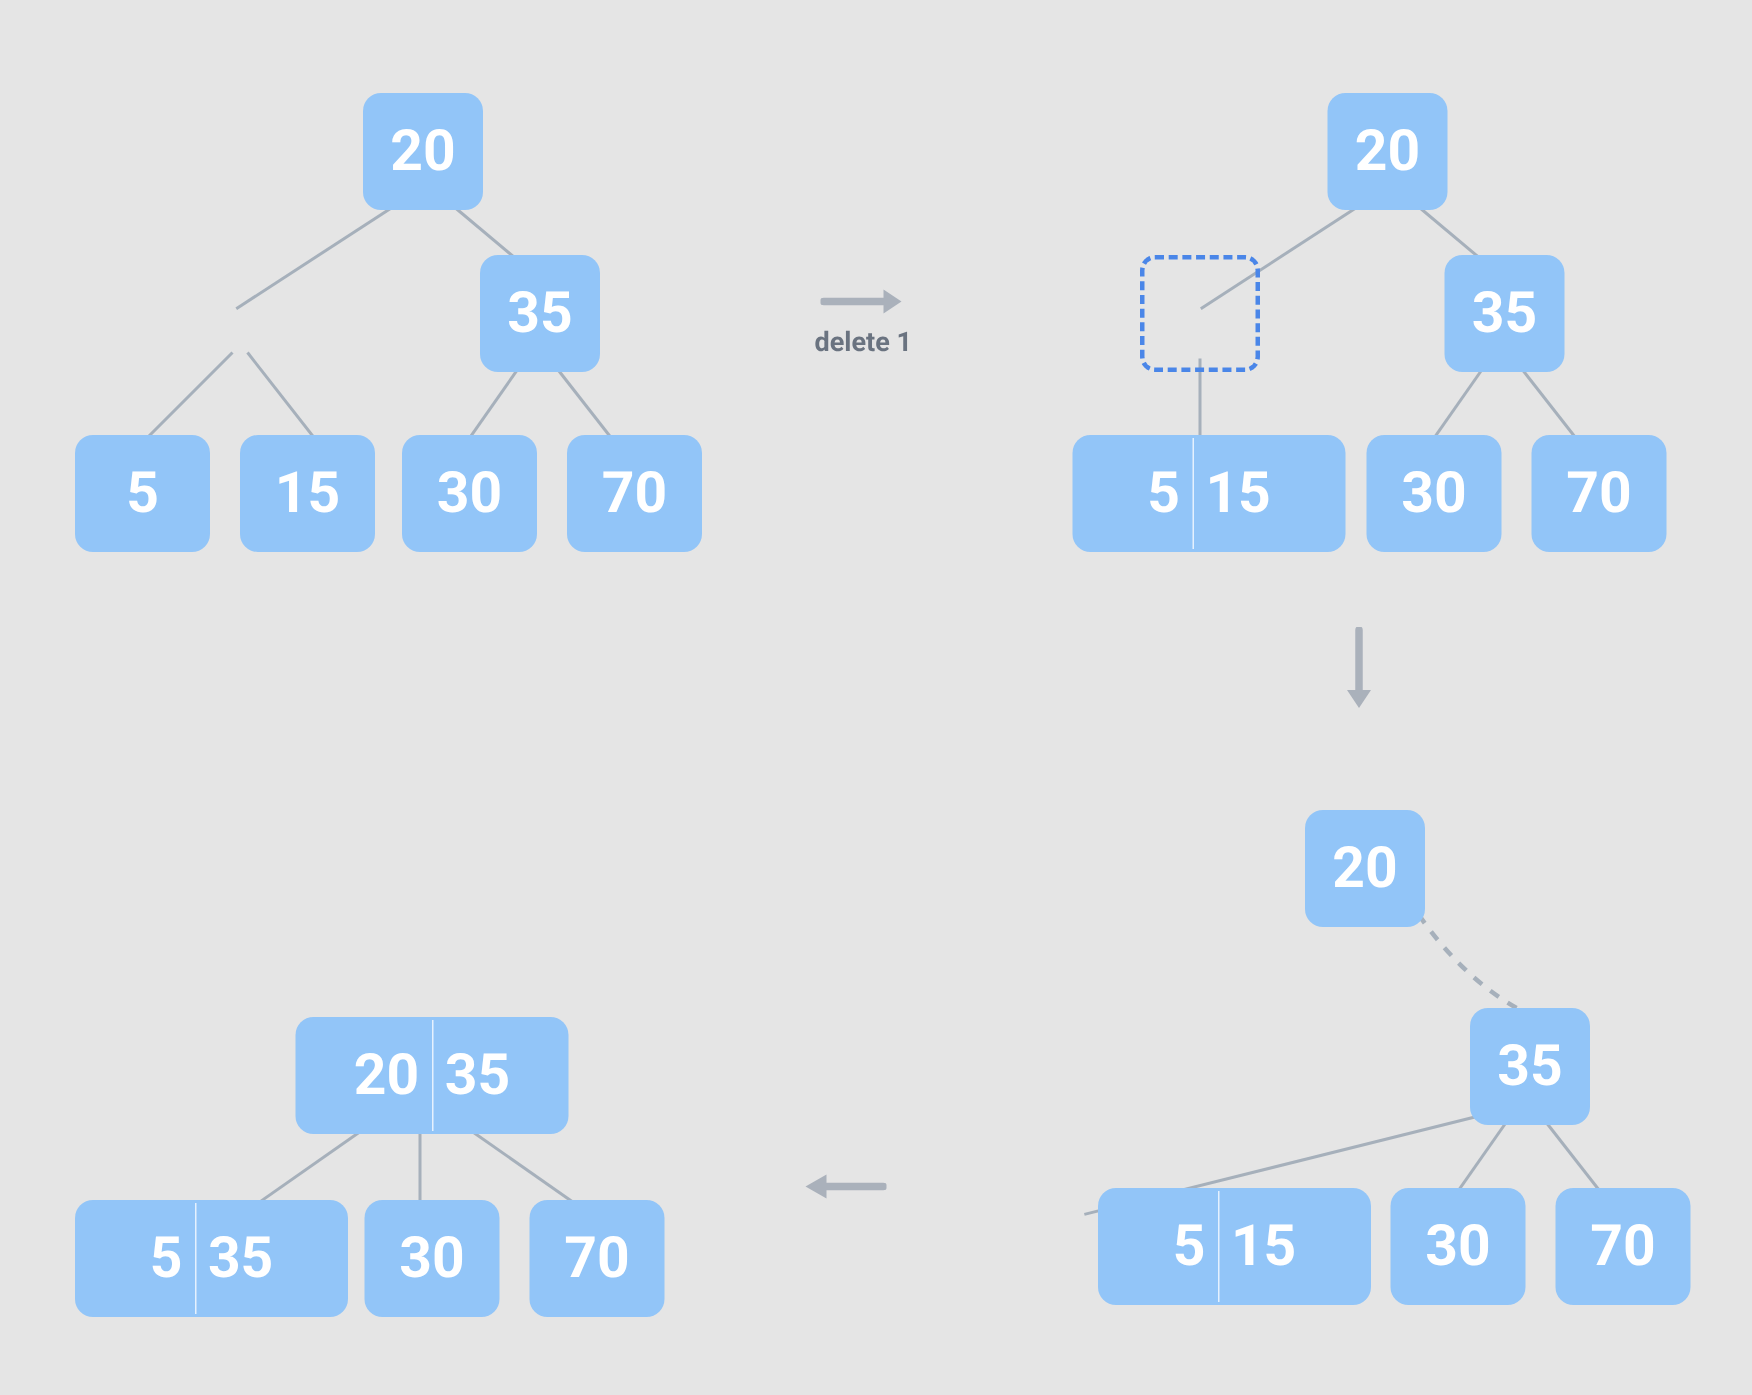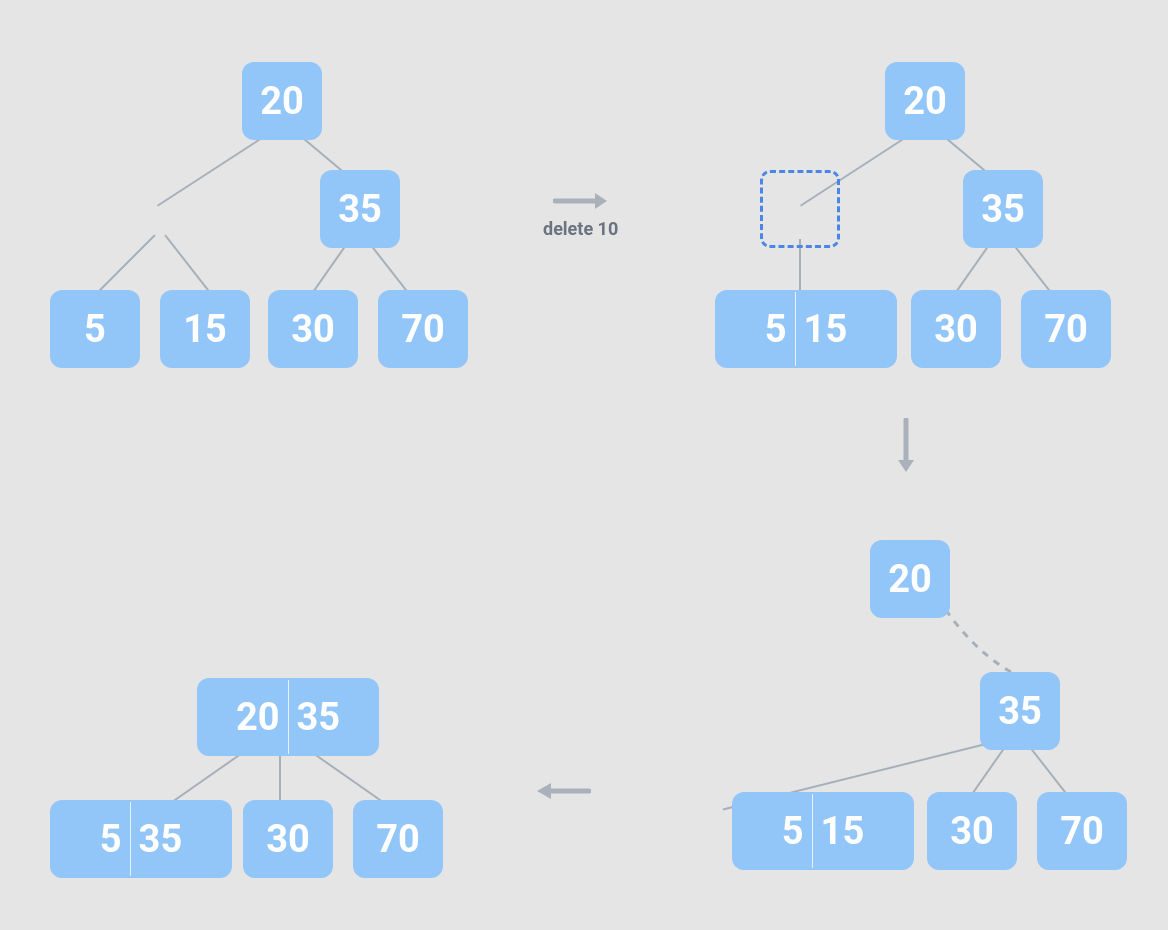--- a/index.html
+++ b/index.html
@@ -46,21 +46,21 @@
   </div>
   <div class="node fill-blue" style="left:378px;top:290px;width:90px;height:78px;">
     <span class="key">70</span>
   </div>
 
   <div class="arrow" style="left:543px;top:190px;">
     <svg width="56" height="22" viewBox="0 0 56 22">
       <line x1="2" y1="11" x2="44" y2="11" stroke="#aab1bb" stroke-width="5" stroke-linecap="round"></line>
       <path d="M42 3 L54 11 L42 19 Z" fill="#aab1bb"></path>
     </svg>
-    <span class="arrow-text">delete 10</span>
+    <span class="arrow-text">delete 1</span>
   </div>
 
   <div class="edge" style="left:928px;top:122px;width:152px;transform:rotate(147deg);"></div>
   <div class="edge" style="left:928px;top:122px;width:100px;transform:rotate(40deg);"></div>
 
   <div class="edge" style="left:800px;top:238px;width:70px;transform:rotate(90deg);"></div>
   <div class="edge" style="left:996px;top:234px;width:95px;transform:rotate(125deg);"></div>
   <div class="edge" style="left:1006px;top:234px;width:95px;transform:rotate(52deg);"></div>
 
   <div class="node fill-blue" style="left:885px;top:62px;width:80px;height:78px;">

